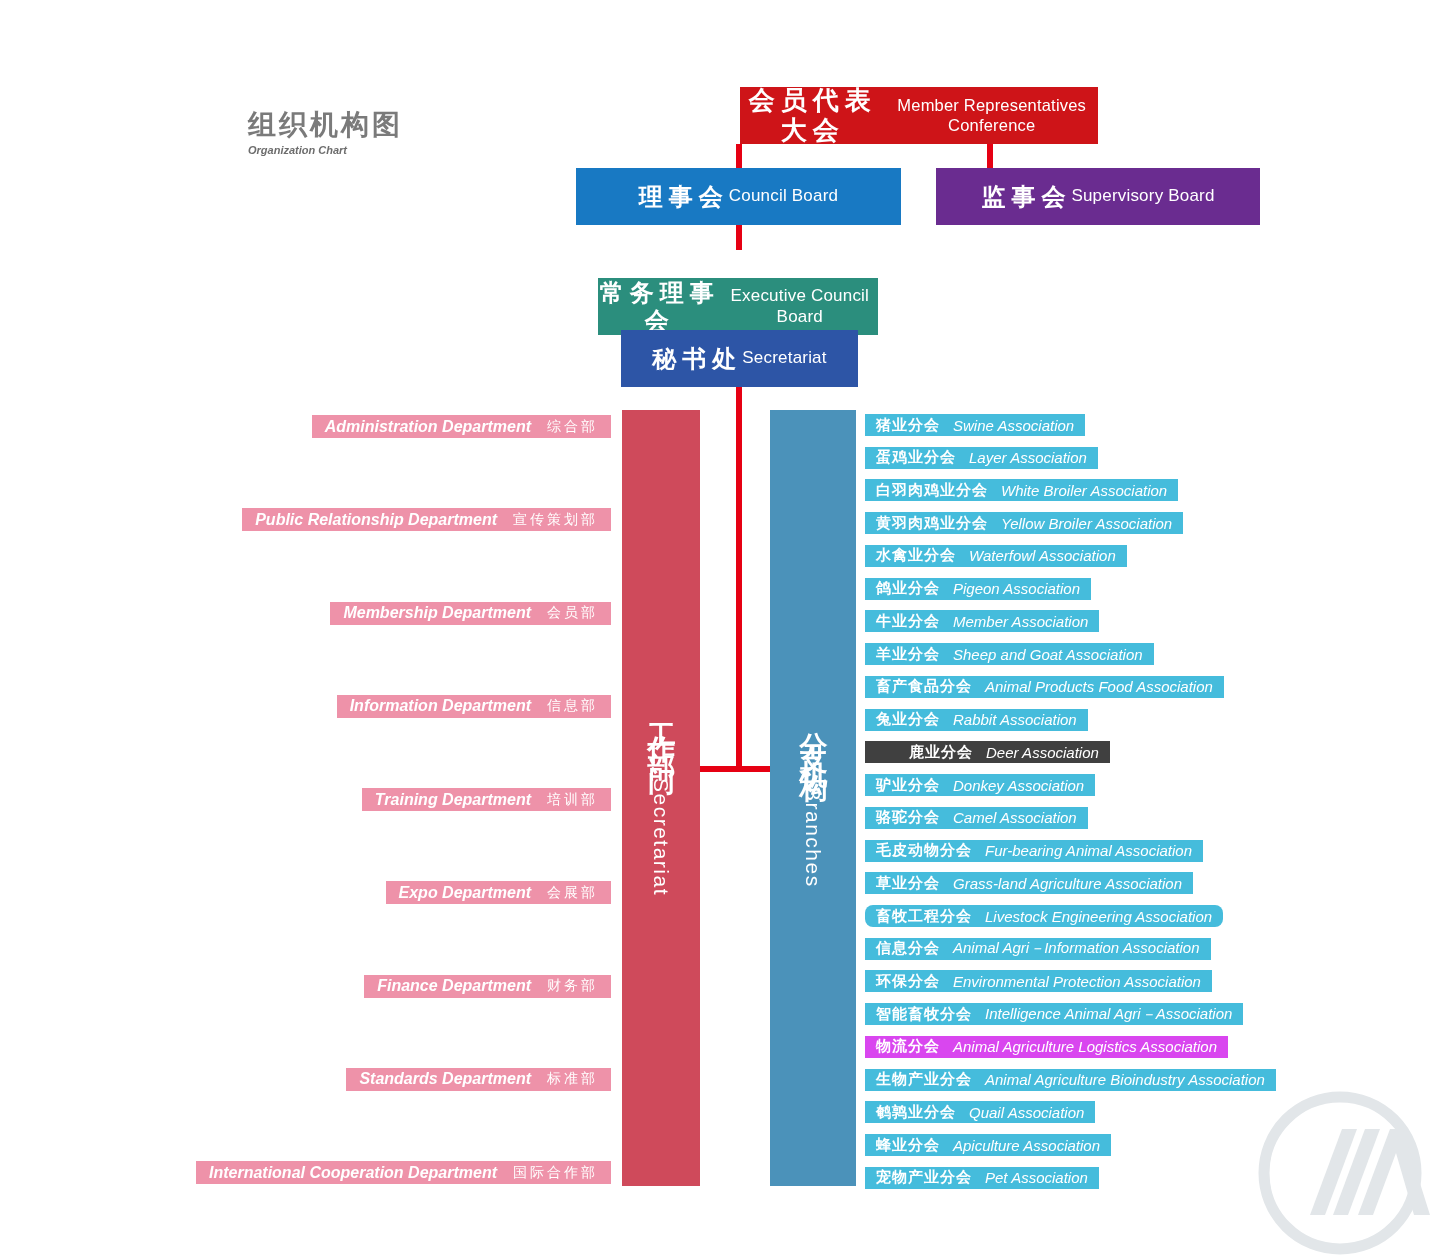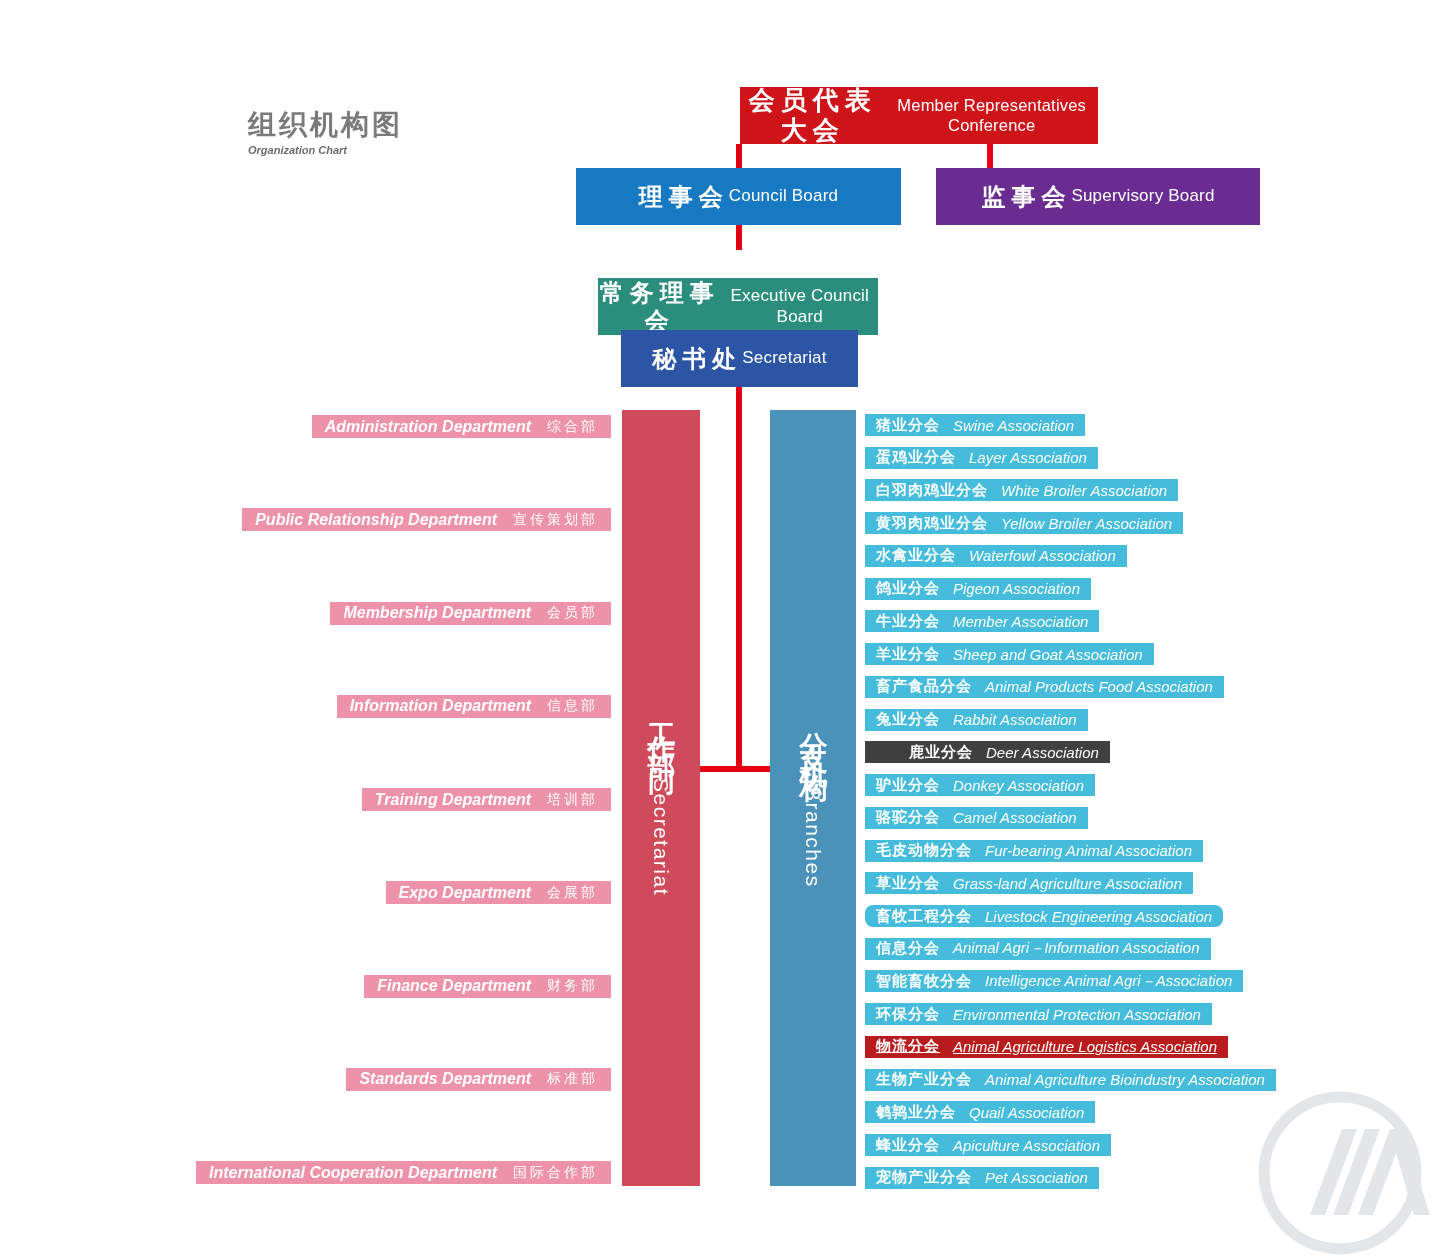--- a/index.html
+++ b/index.html
@@ -214,28 +214,28 @@
       </div>
       <div class="branch-pill" style="background: rgb(69, 188, 220); border-radius: 8px;">
         <span class="branch-zh">畜牧工程分会</span>
         <span class="branch-en">Livestock Engineering Association</span>
       </div>
       <div class="branch-pill" style="background: rgb(69, 188, 220);">
         <span class="branch-zh">信息分会</span>
         <span class="branch-en">Animal Agri－Information Association</span>
       </div>
       <div class="branch-pill" style="background: rgb(69, 188, 220);">
+        <span class="branch-zh">环保分会</span>
+        <span class="branch-en">Environmental Protection Association</span>
+      </div>
+      <div class="branch-pill" style="background: rgb(69, 188, 220);">
         <span class="branch-zh">智能畜牧分会</span>
         <span class="branch-en">Intelligence Animal Agri－Association</span>
       </div>
-      <div class="branch-pill" style="background: rgb(69, 188, 220);">
-        <span class="branch-zh">环保分会</span>
-        <span class="branch-en">Environmental Protection Association</span>
-      </div>
-      <div class="branch-pill" style="background: #b91c1c; text-decoration: underline;">
+      <div class="branch-pill" style="background: #d946ef;">
         <span class="branch-zh">物流分会</span>
         <span class="branch-en">Animal Agriculture Logistics Association</span>
       </div>
       <div class="branch-pill" style="background: rgb(69, 188, 220);">
         <span class="branch-zh">生物产业分会</span>
         <span class="branch-en">Animal Agriculture Bioindustry Association</span>
       </div>
       <div class="branch-pill" style="background: rgb(69, 188, 220);">
         <span class="branch-zh">鹌鹑业分会</span>
         <span class="branch-en">Quail Association</span>

